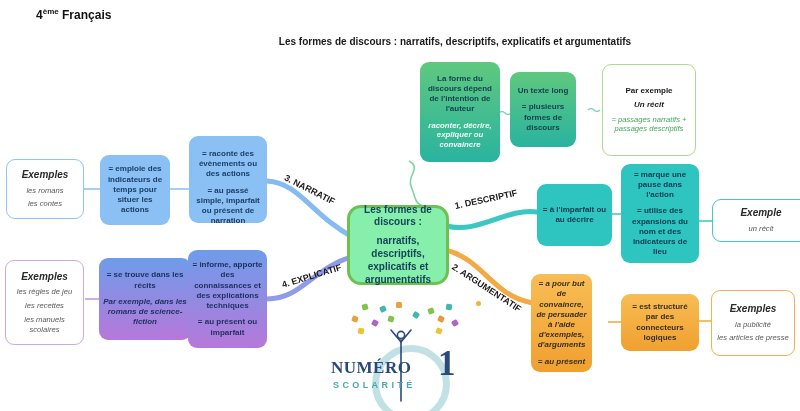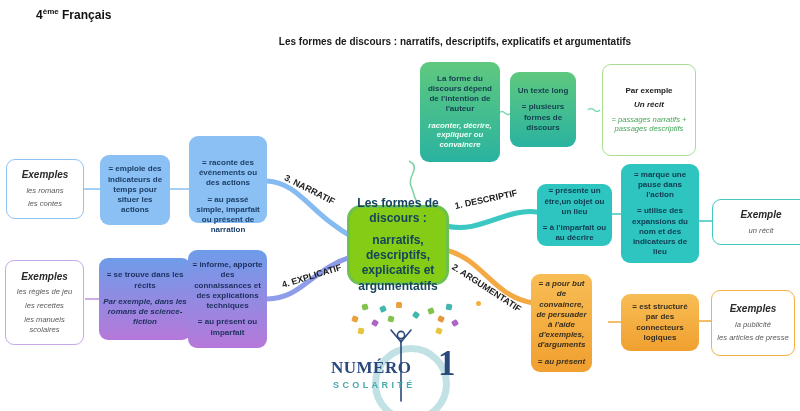--- a/index.html
+++ b/index.html
@@ -6,33 +6,33 @@
   #stage{position:relative;width:800px;height:411px;background:#ffffff;overflow:hidden;
          font-family:"Liberation Sans","DejaVu Sans",sans-serif;}
   .grade{position:absolute;left:36px;top:7px;font-size:12px;font-weight:bold;color:#111;}
   .grade sup{font-size:8px;}
   .main-title{position:absolute;left:110px;top:36px;width:690px;text-align:center;
               font-size:10px;font-weight:bold;color:#1a1a1a;}
   svg.connectors{position:absolute;left:0;top:0;z-index:1;}
   .box{position:absolute;z-index:2;border-radius:9px;box-sizing:border-box;
        display:flex;flex-direction:column;justify-content:center;align-items:center;
        text-align:center;font-weight:bold;color:#1d3a5c;font-size:8px;line-height:1.28;
-       padding:22px 4px;gap:6px;}
+       padding:13px 4px;gap:6px;}
   .box p{margin:0;}
   .blue{background:#8ac0f3;color:#1c3e68;}
   .teal{background:#2ec5c0;color:#0f3a50;}
   .orangeGrad{background:linear-gradient(180deg,#f8bd55 0%,#f0a02f 100%);color:#3a3020;}
   .purpleGrad{background:linear-gradient(180deg,#6e9ce9 0%,#b678da 100%);color:#1d2f5e;}
   .greenGrad{background:linear-gradient(180deg,#5fc87e 0%,#2ab3a0 100%);color:#143f4e;}
   .greenGrad .wbody{color:#f2fff4;font-style:italic;font-size:7.8px;}
   .whiteBox{background:#ffffff;border:1.5px solid #999;font-weight:normal;gap:4px;}
   .whiteBox .heading{font-weight:bold;font-style:italic;color:#2a2a2a;font-size:10px;}
   .whiteBox .item{font-style:italic;color:#5a5a5a;font-size:7.6px;}
-  .central{background:#84cc16;border:3px solid #6dc151;border-radius:14px;color:#16445a;
-           font-size:12px;}
+  .central{background:#86efac;border:3px solid #6dc151;border-radius:14px;color:#16445a;
+           font-size:10px;}
   .branch-label{position:absolute;z-index:3;font-size:9px;font-weight:bold;color:#1b1b1b;
                 white-space:nowrap;transform-origin:left center;}
   .italicNote{font-style:italic;}
   .topWhite .heading2{font-weight:bold;color:#222;font-size:8px;}
   .topWhite .subheading{font-weight:bold;font-style:italic;color:#222;font-size:8px;}
   .topWhite .gbody{font-style:italic;color:#45a85a;font-size:7.6px;}
   
   .logo{position:absolute;left:325px;top:296px;width:170px;height:115px;z-index:2;}
   .logo .ring{position:absolute;left:47px;top:49px;width:64px;height:64px;border:7px solid #8fc9cd;
               opacity:.55;border-radius:50%;}
@@ -121,21 +121,20 @@
   <div class="box purpleGrad" style="left:99px;top:258px;width:92px;height:82px;">
     <p>= se trouve dans les récits</p>
     <p class="italicNote">Par exemple, dans les romans de science-fiction</p>
   </div>
   <div class="box purpleGrad" style="left:188px;top:250px;width:79px;height:98px;">
     <p>= informe, apporte des connaissances et des explications techniques</p>
     <p>= au présent ou imparfait</p>
   </div>
 
   <div class="box teal" style="left:537px;top:184px;width:75px;height:62px;">
-    <p>= présente un être,un objet ou un lieu</p>
     <p>= à l'imparfait ou au décrire</p>
   </div>
   <div class="box teal" style="left:621px;top:164px;width:78px;height:99px;">
     <p>= marque une pause dans l'action</p>
     <p>= utilise des expansions du nom et des indicateurs de lieu</p>
   </div>
   <div class="box whiteBox" style="left:712px;top:199px;width:98px;height:43px;border-color:#43c8c2;">
     <p class="heading">Exemple</p>
     <p class="item">un récit</p>
   </div>

